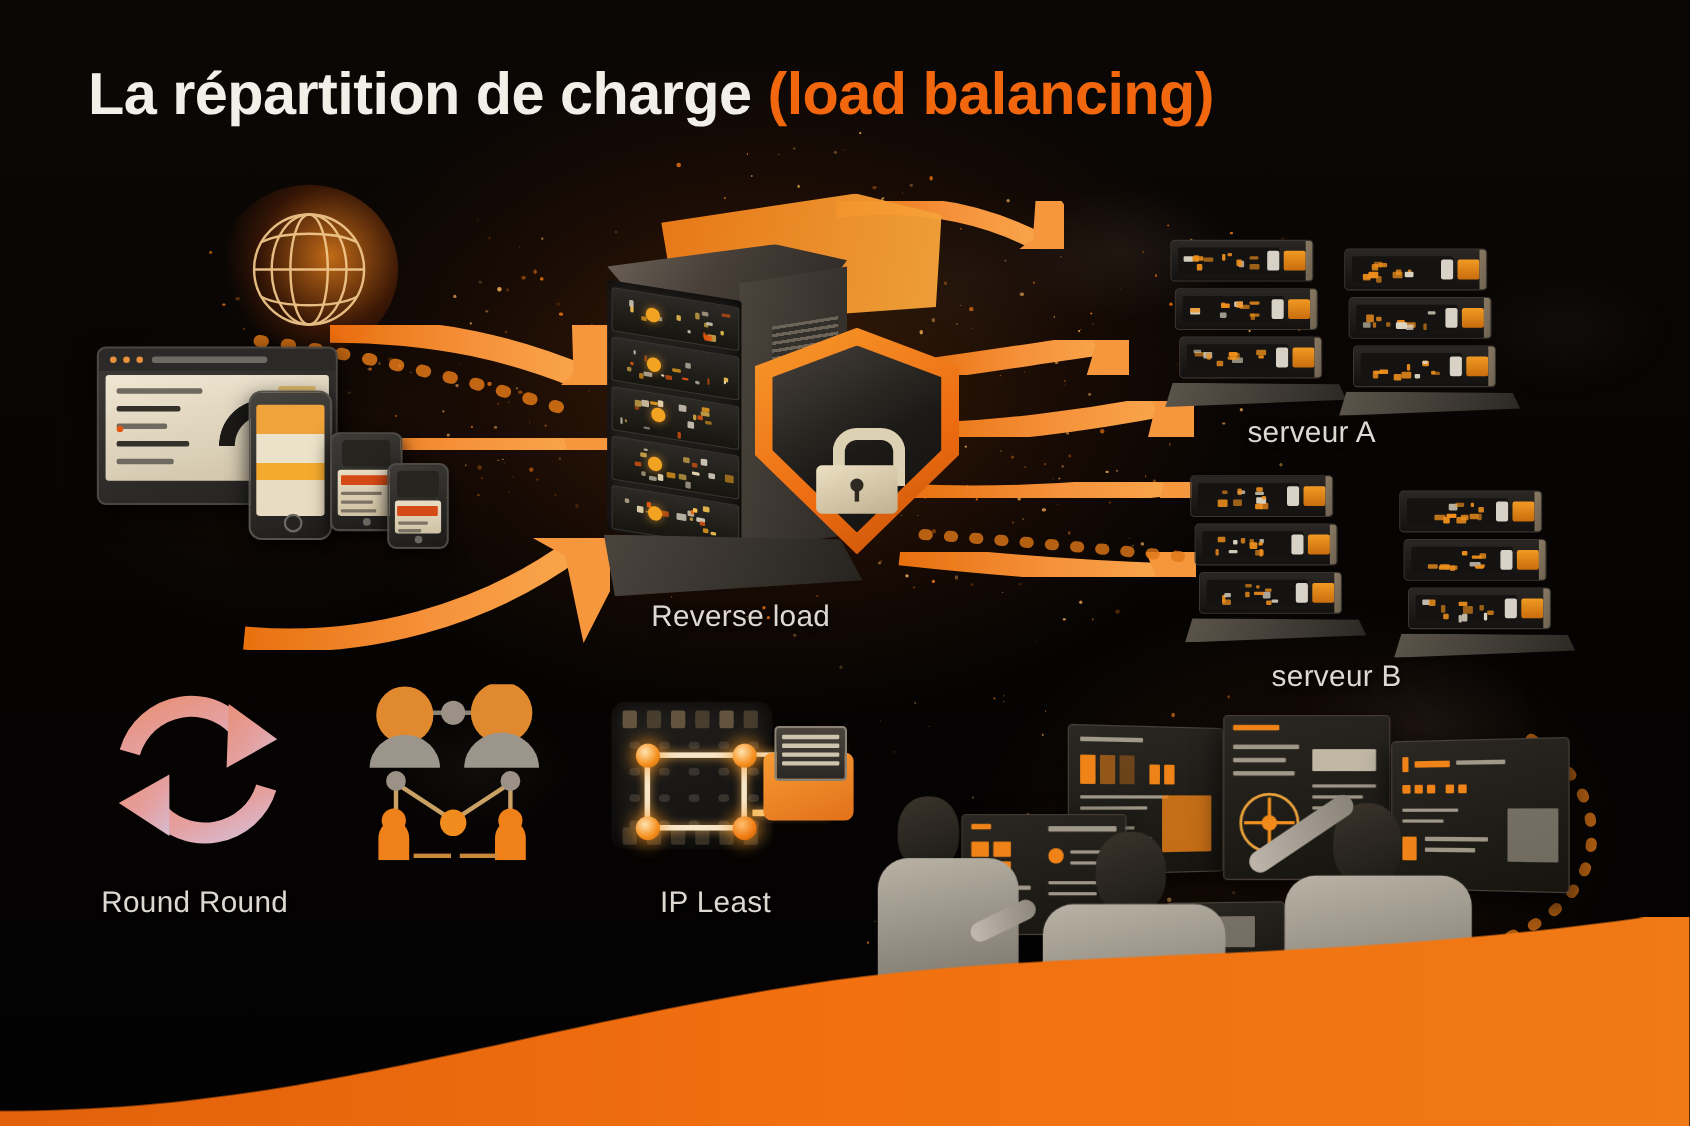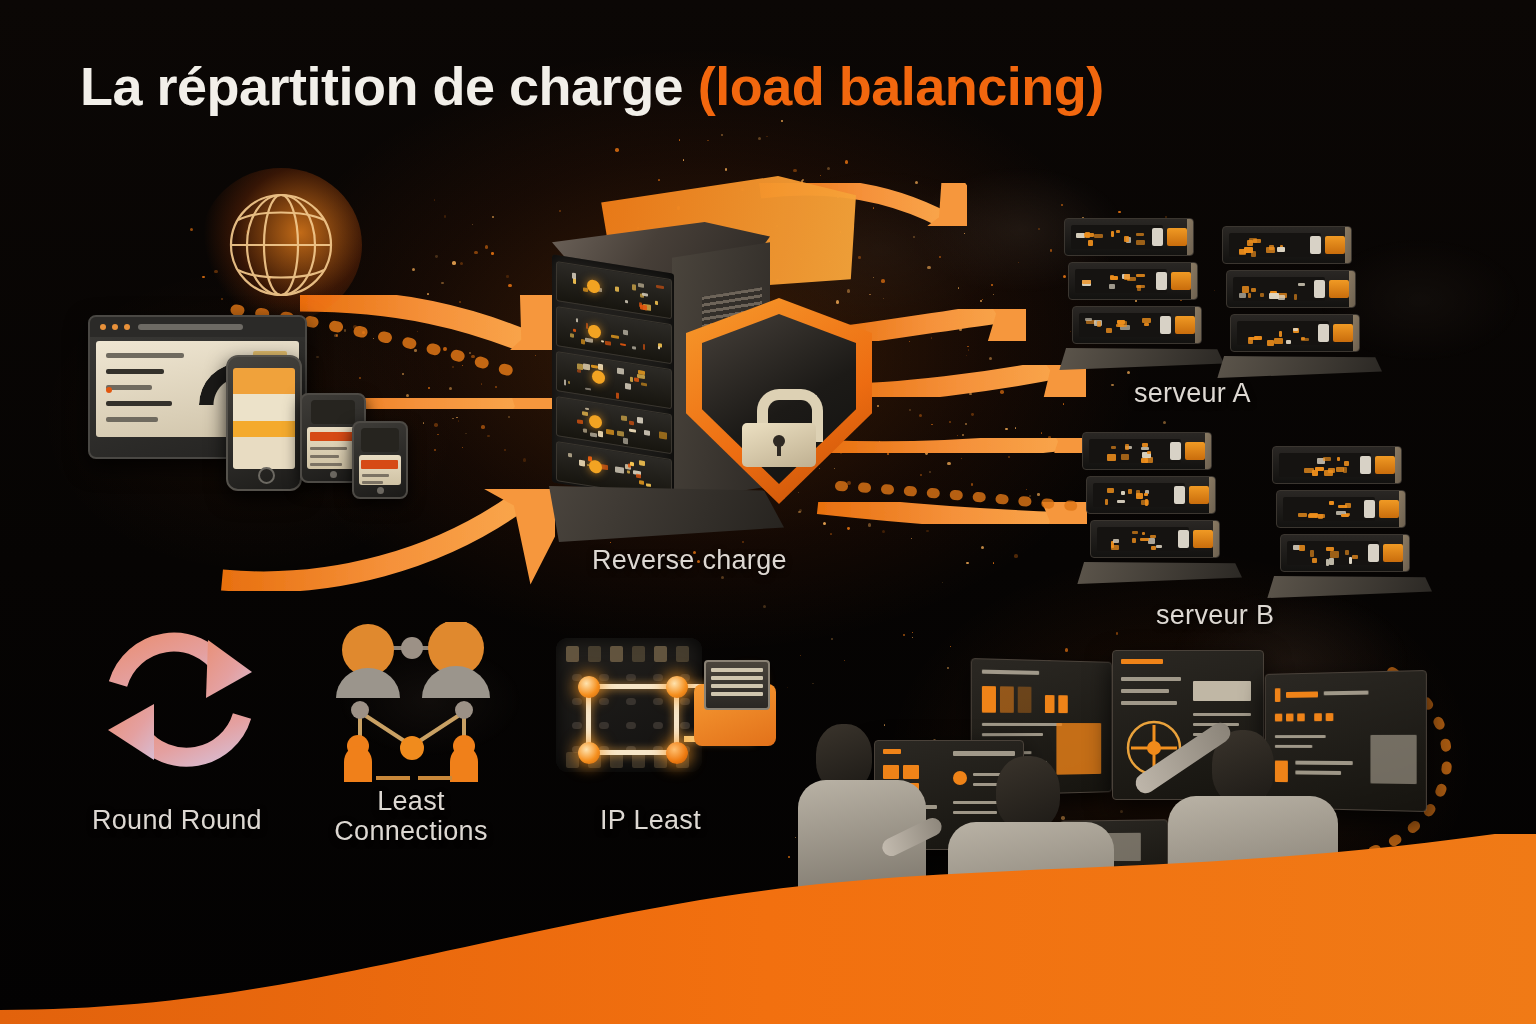--- a/index.html
+++ b/index.html
@@ -771,21 +771,21 @@
     <div class="shield">
       <div class="outer"></div>
       <div class="inner"></div>
       <div class="lock">
         <div class="shackle"></div>
           <div class="body"></div>
           <div class="kh"></div>
       </div>
     </div>
   </div>
-  <div class="label" style="left:592px;top:545px">Reverse charge</div>
+  <div class="label" style="left:592px;top:545px">Reverse load</div>
 
   <div class="cluster" style="left:1064px;top:218px">
     <div class="srv-stack sv">
         <div class="srv-unit" style="top: 0px; left: 0px;">
           <div class="panel">
             <div class="led" style="left: 4.5px; top: 7.9px; width: 9.5px; height: 4.7px; background: rgb(222, 214, 196); opacity: 0.95;"></div>
             <div class="led" style="left: 65.1px; top: 14.6px; width: 9.2px; height: 5.3px; background: rgb(239, 143, 28); opacity: 0.62;"></div>
             <div class="led" style="left: 40.2px; top: 5.6px; width: 3.1px; height: 6.4px; background: rgb(239, 143, 28); opacity: 0.94;"></div>
             <div class="led" style="left: 14.2px; top: 6.6px; width: 4.4px; height: 6.5px; background: rgb(239, 143, 28); opacity: 0.89;"></div>
             <div class="led" style="left: 23px; top: 8.5px; width: 9.3px; height: 4.4px; background: rgb(239, 143, 28); opacity: 0.64;"></div>
@@ -1066,24 +1066,20 @@
         <circle cx="32" cy="124" r="11"></circle>
         <path d="M18,140 a14,16 0 0 1 28,0 l0,20 l-28,0 z"></path>
       </g>
       <g fill="#f0801a">
         <circle cx="138" cy="124" r="11"></circle>
         <path d="M124,140 a14,16 0 0 1 28,0 l0,20 l-28,0 z"></path>
       </g>
       <rect x="50" y="154" width="34" height="4" fill="#c9883a"></rect>
       <rect x="92" y="154" width="34" height="4" fill="#c9883a"></rect>
     </svg>
-  </div>
-  <div class="label two-line" style="left:316px;top:786px;width:190px">
-    <span>Least</span><br>
-    <span>Connections</span>
   </div>
 
   <div class="iph">
     <div class="grid" id="iphgrid">
         <div class="cap" style="left: 10px; opacity: 0.9;"></div>
         <div class="cap" style="left: 32px; opacity: 0.55;"></div>
         <div class="cap" style="left: 54px; opacity: 0.9;"></div>
         <div class="cap" style="left: 76px; opacity: 0.55;"></div>
         <div class="cap" style="left: 98px; opacity: 0.9;"></div>
         <div class="cap" style="left: 120px; opacity: 0.55;"></div>

